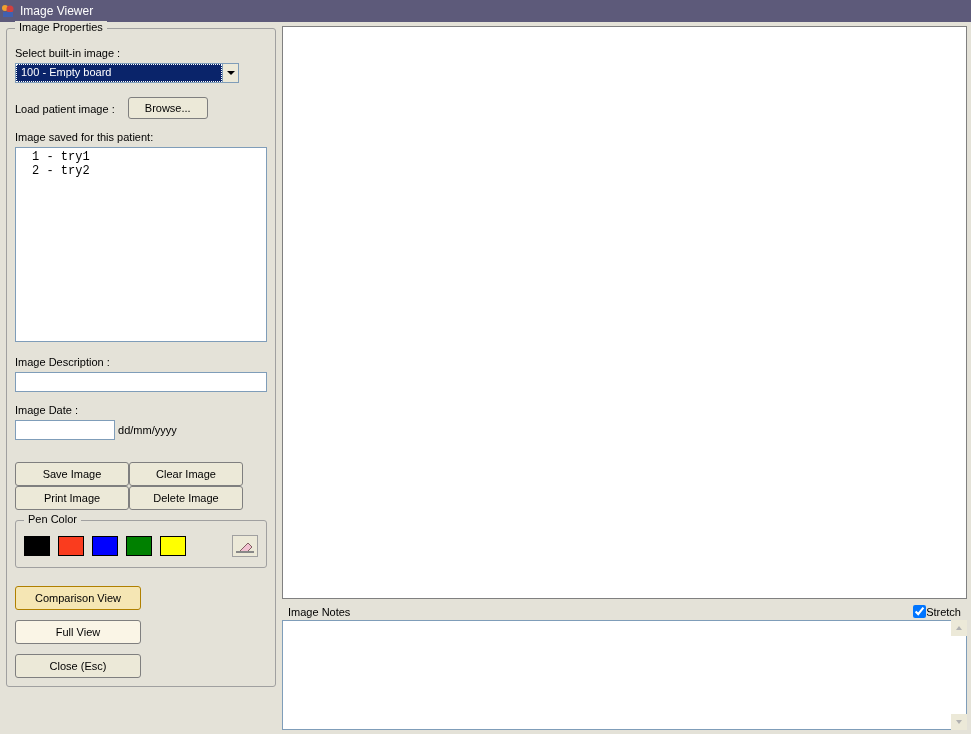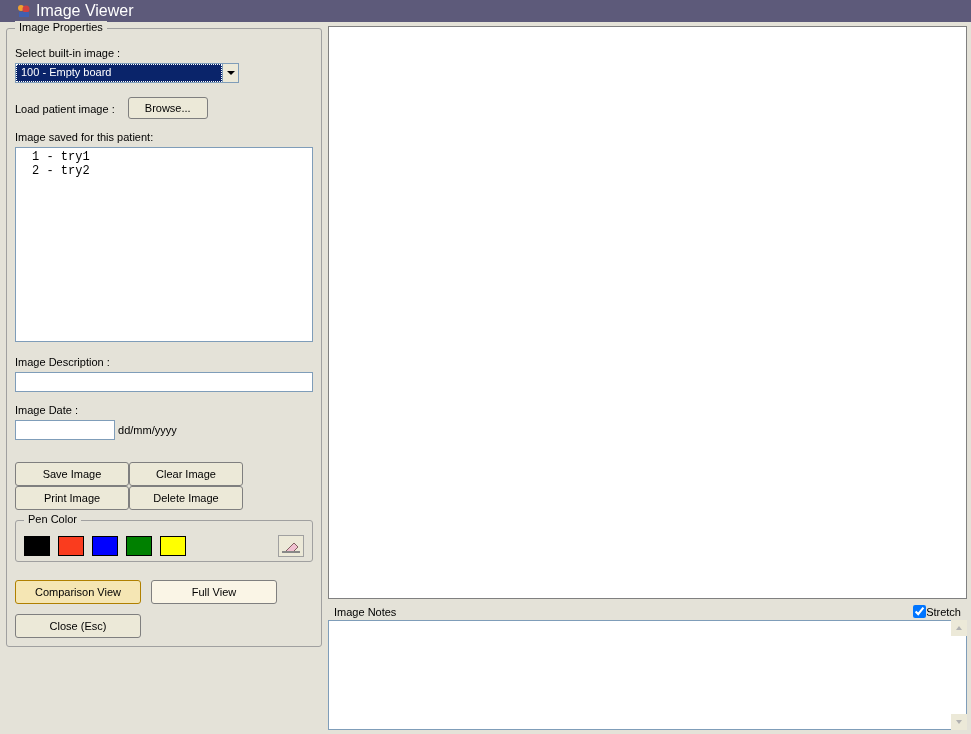--- a/index.html
+++ b/index.html
@@ -10,38 +10,38 @@
   background: #ece9d8;
   width: 971px;
   height: 734px;
   overflow: hidden;
 }
 .titlebar {
   background: #5d5a7a;
   height: 22px;
   display: flex;
   align-items: center;
-  padding: 0 16px;
+  padding: 0 0;
   color: #fff;
-  font-size: 16px;
+  font-size: 12px;
 }
 .titlebar-icon {
   width: 16px;
   height: 16px;
   margin-right: 4px;
   display: flex;
   align-items: center;
   justify-content: center;
 }
 .main {
   display: flex;
   height: calc(100% - 22px);
 }
 .left-panel {
-  width: 328px;
+  width: 282px;
   padding: 6px;
   background: #e4e2d8;
 }
 .right-panel {
   flex: 1;
   display: flex;
   flex-direction: column;
   background: #e4e2d8;
 }
 .canvas-area {
@@ -262,21 +262,21 @@
       <input type="text" class="textinput date-input" value="" style="">
       <span>dd/mm/yyyy</span>
 
       <div class="button-grid">
         <button class="btn">Save Image</button>
         <button class="btn">Clear Image</button>
         <button class="btn">Print Image</button>
         <button class="btn">Delete Image</button>
       </div>
 
-      <div class="groupbox" style="padding:14px 8px 4px 8px; margin-bottom:0;">
+      <div class="groupbox" style="padding:14px 8px 10px 8px; margin-bottom:0;">
         <span class="groupbox-title">Pen Color</span>
         <div class="swatches" id="swatches">
             <div class="swatch" style="background: rgb(0, 0, 0);"></div>
             <div class="swatch" style="background: rgb(250, 60, 30);"></div>
             <div class="swatch" style="background: rgb(0, 0, 255);"></div>
             <div class="swatch" style="background: rgb(0, 128, 0);"></div>
             <div class="swatch" style="background: rgb(255, 255, 0);"></div>
             <div class="eraser-btn">
               <svg width="18" height="14" viewBox="0 0 18 14">
                 <polygon points="4,12 12,4 16,8 10,14 4,14" fill="#f0c0d0" stroke="#806060"></polygon>

